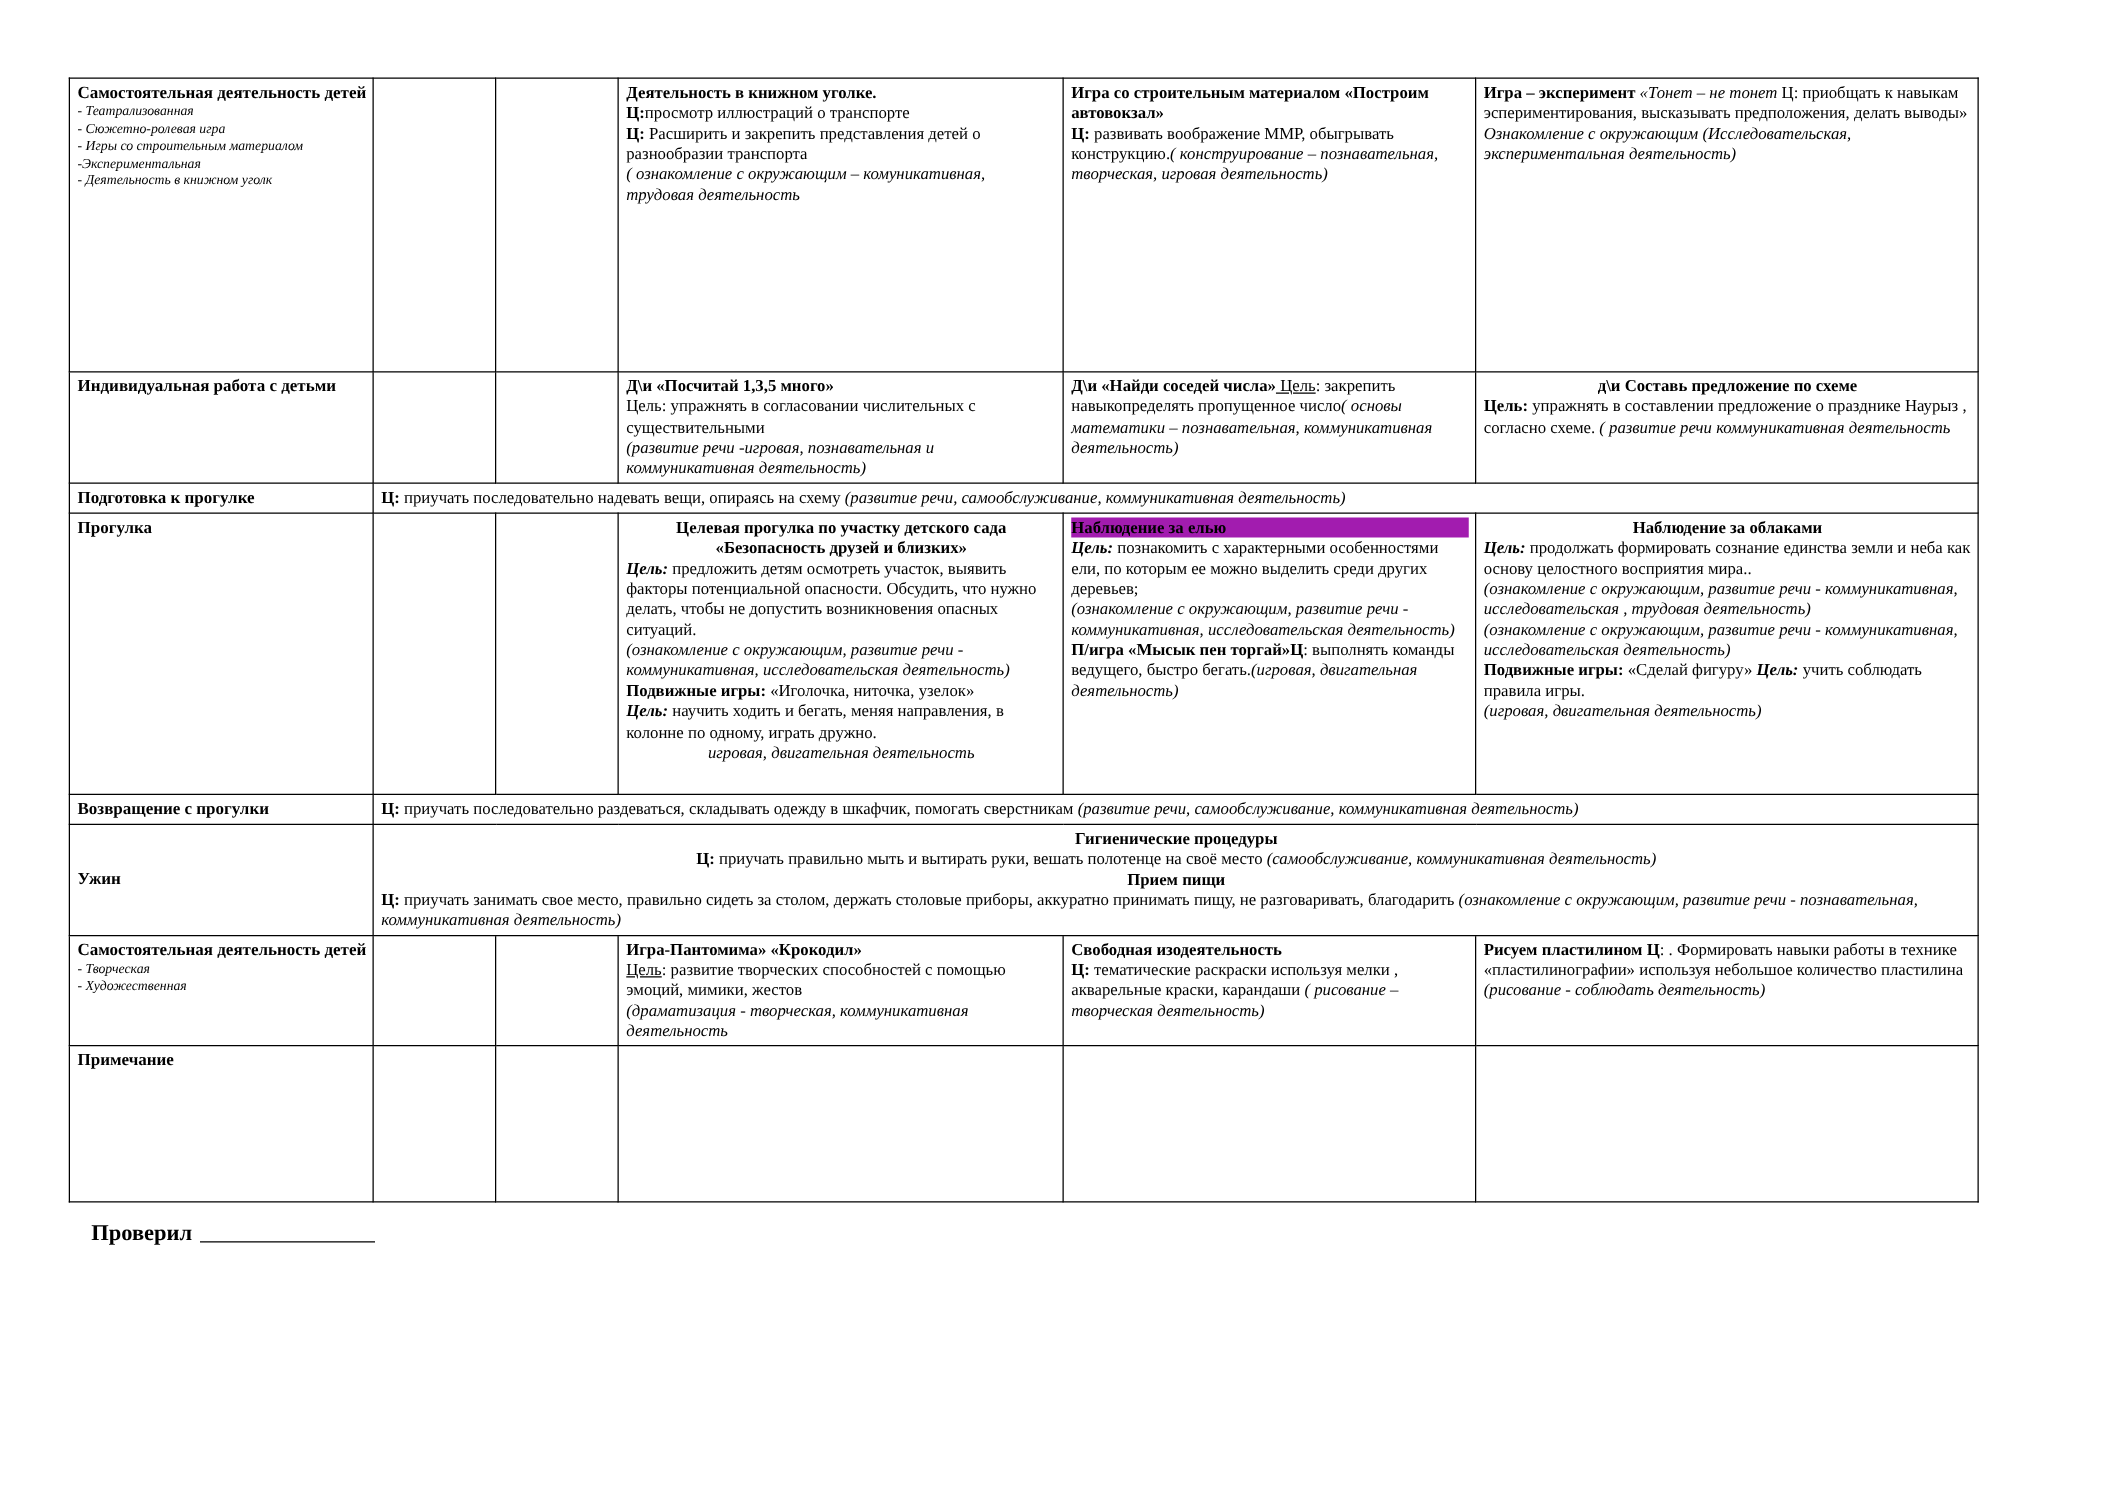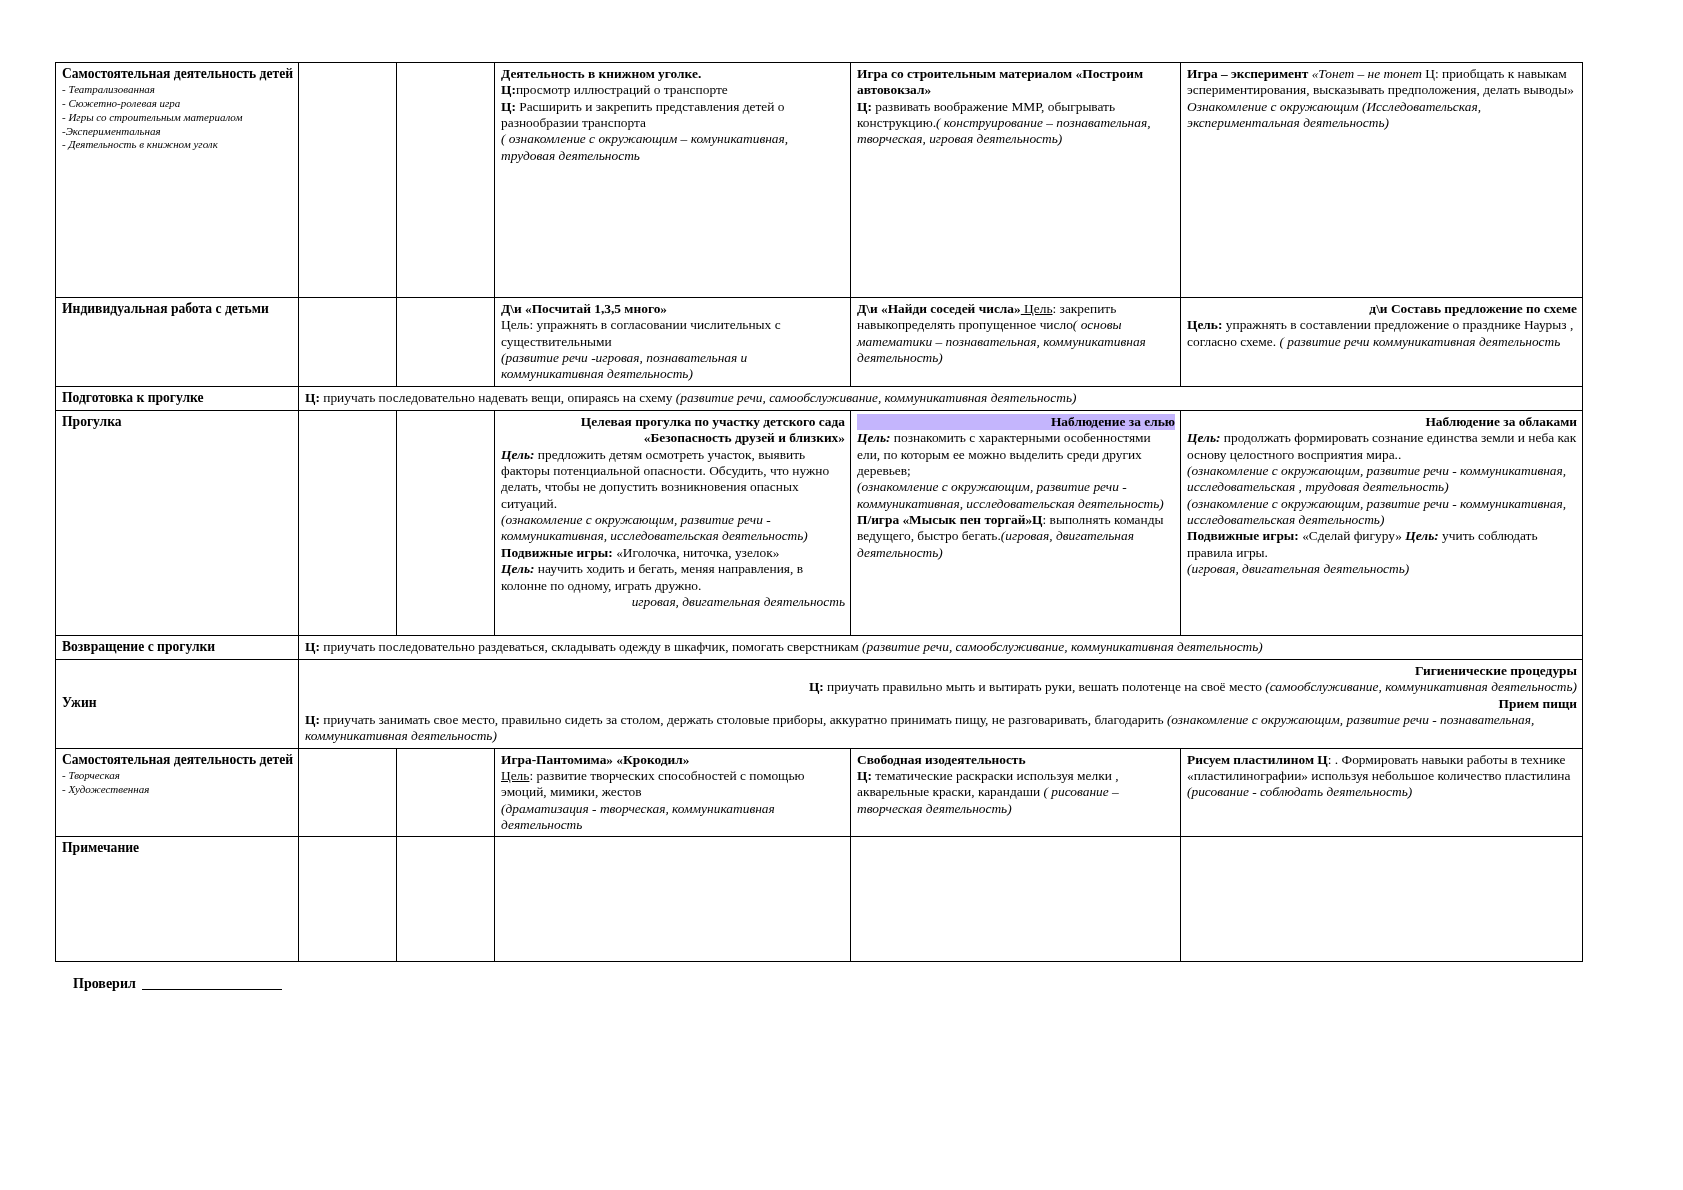--- a/index.html
+++ b/index.html
@@ -49,31 +49,31 @@
   .lbl-sub {
     font-weight: normal;
     font-style: italic;
     font-size: 11px;
     line-height: 1.26;
   }
   .b  { font-weight: bold; }
   .i  { font-style: italic; }
   .bi { font-weight: bold; font-style: italic; }
   .u  { text-decoration: underline; }
-  .ctr { text-align: right; }
-  .hl { background: #c4b5fd; text-align: right; }
+  .ctr { text-align: center; }
+  .hl { background: #a21caf; }
   p {
     margin: 0;
     padding: 0;
     line-height: 1.22;
   }
   .footer {
     margin-top: 14px;
     padding-left: 18px;
-    font-size: 14px;
+    font-size: 18px;
     font-weight: bold;
   }
   .footer .rule {
     display: inline-block;
     width: 140px;
     border-bottom: 1.6px solid #000;
     margin-left: 6px;
     vertical-align: -2px;
     height: 11px;
   }

